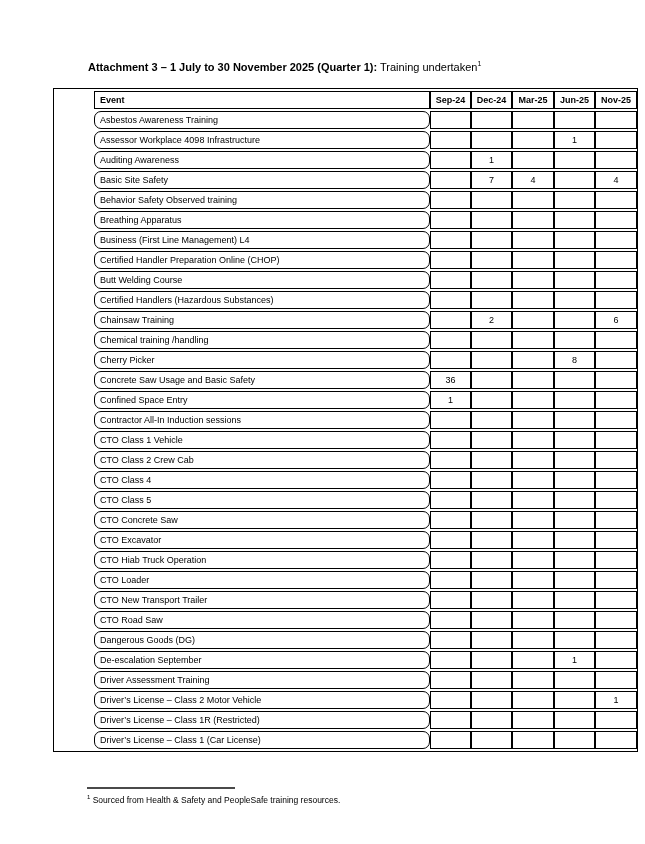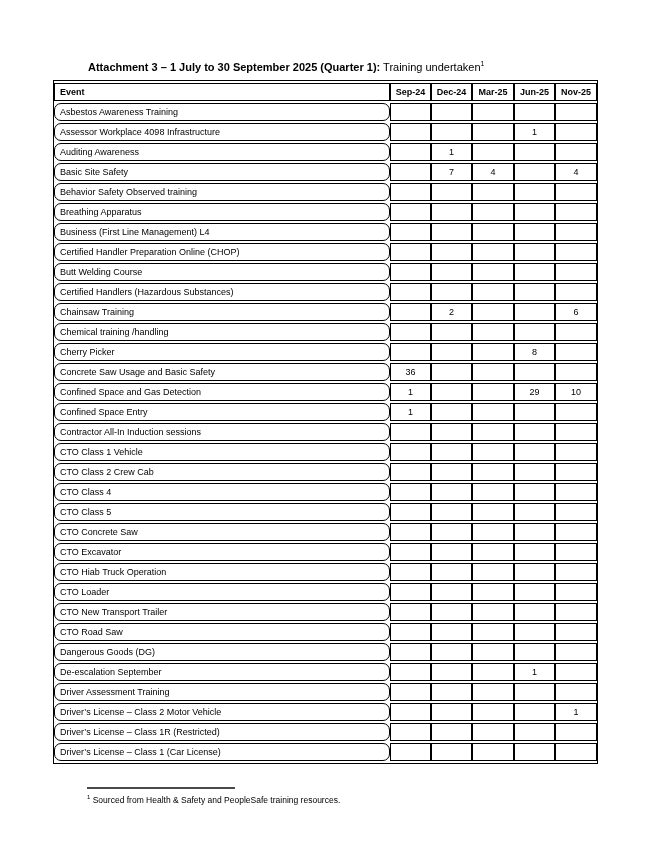--- a/index.html
+++ b/index.html
@@ -20,28 +20,29 @@
     left: 88px;
     font-size: 11px;
     line-height: 14px;
     white-space: nowrap;
   }
   .doc-title .title-bold { font-weight: bold; }
   .doc-title sup { font-size: 7px; vertical-align: super; line-height: 0; }
 
   table.training {
     position: absolute;
-    top: 80px;
+    top: 88px;
     left: 53px;
     width: 543px;
     table-layout: fixed;
     border-collapse: separate;
     border-spacing: 0 2px;
     border: 1px solid #000000;
     background: #ffffff;
+    padding-left: 40px;
   }
   table.training th,
   table.training td {
     border: 1px solid #000000;
     background: #ffffff;
     font-size: 9px;
     line-height: 12px;
     padding: 2px 4px;
     overflow: hidden;
     white-space: nowrap;
@@ -75,21 +76,21 @@
     line-height: 12px;
     white-space: nowrap;
   }
   .footnote sup { font-size: 6px; vertical-align: super; line-height: 0; }
 </style>
 </head>
 <body>
 
 <div class="page">
 
-  <p class="doc-title"><span class="title-bold">Attachment 3 – 1 July to 30 September 2025 (Quarter 1):</span><span> Training undertaken</span><sup>1</sup></p>
+  <p class="doc-title"><span class="title-bold">Attachment 3 – 1 July to 30 November 2025 (Quarter 1):</span><span> Training undertaken</span><sup>1</sup></p>
 
   <table class="training">
     <colgroup>
       <col style="width:336px">
       <col style="width:41px">
       <col style="width:41px">
       <col style="width:42px">
       <col style="width:41px">
       <col style="width:42px">
     </colgroup>
@@ -210,28 +211,20 @@
         </tr>
         <tr>
           <td class="event-cell">Concrete Saw Usage and Basic Safety</td>
           <td class="value-cell">36</td>
           <td class="value-cell"></td>
           <td class="value-cell"></td>
           <td class="value-cell"></td>
           <td class="value-cell"></td>
         </tr>
         <tr>
-          <td class="event-cell">Confined Space and Gas Detection</td>
-          <td class="value-cell">1</td>
-          <td class="value-cell"></td>
-          <td class="value-cell"></td>
-          <td class="value-cell">29</td>
-          <td class="value-cell">10</td>
-        </tr>
-        <tr>
           <td class="event-cell">Confined Space Entry</td>
           <td class="value-cell">1</td>
           <td class="value-cell"></td>
           <td class="value-cell"></td>
           <td class="value-cell"></td>
           <td class="value-cell"></td>
         </tr>
         <tr>
           <td class="event-cell">Contractor All-In Induction sessions</td>
           <td class="value-cell"></td>

